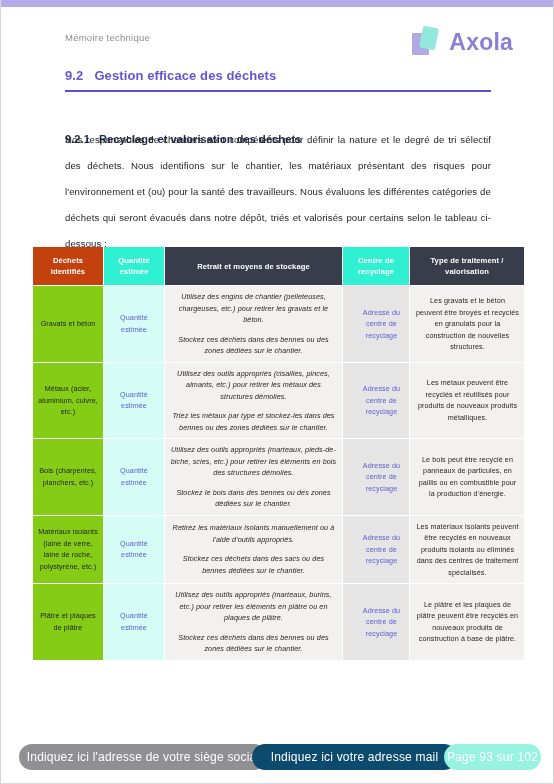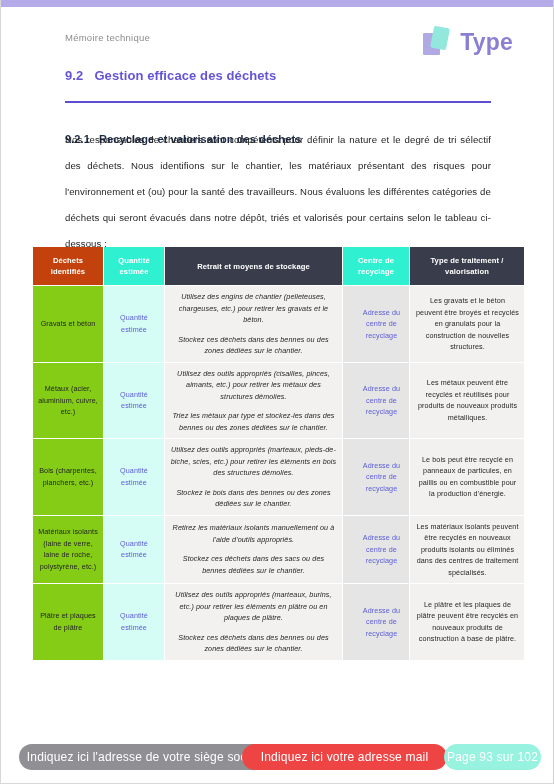--- a/index.html
+++ b/index.html
@@ -91,21 +91,21 @@
   .h2-wrap {
     position: absolute;
     left: 64px;
     top: 68px;
     width: 426px;
   }
   .h2 {
     font-size: 13px;
     font-weight: bold;
     color: #6355d6;
-    padding-bottom: 18px;
+    padding-bottom: 7px;
     letter-spacing: 0.1px;
   }
   .h2 .num { margin-right: 11px; }
   .h2-rule {
     height: 2px;
     background: #5b4ed2;
     width: 100%;
   }
   .h3 {
     position: absolute;
@@ -204,23 +204,23 @@
     color: #ffffff;
     letter-spacing: 0.2px;
     box-sizing: border-box;
   }
   .pill-addr {
     left: 18px;
     width: 248px;
     background: #8f8f94;
   }
   .pill-mail {
-    left: 241px;
+    left: 251px;
     width: 205px;
-    background: #ef4444;
+    background: #0c4a6e;
   }
   .pill-page {
     left: 443px;
     width: 97px;
     background: #97f2e0;
   }
 </style>
 </head>
 <body>
 
@@ -228,21 +228,21 @@
 
   <div class="top-bar"></div>
 
   <div class="doc-header">
     <div class="doc-header-label">Mémoire technique</div>
     <div class="logo">
       <div class="logo-mark">
         <div class="logo-sq"></div>
         <div class="logo-tilt"></div>
       </div>
-      <div class="logo-word">Type</div>
+      <div class="logo-word">Axola</div>
     </div>
   </div>
 
   <div class="h2-wrap">
     <div class="h2">
       <span class="num">9.2</span><span>Gestion efficace des déchets</span>
     </div>
     <div class="h2-rule"></div>
   </div>
 

